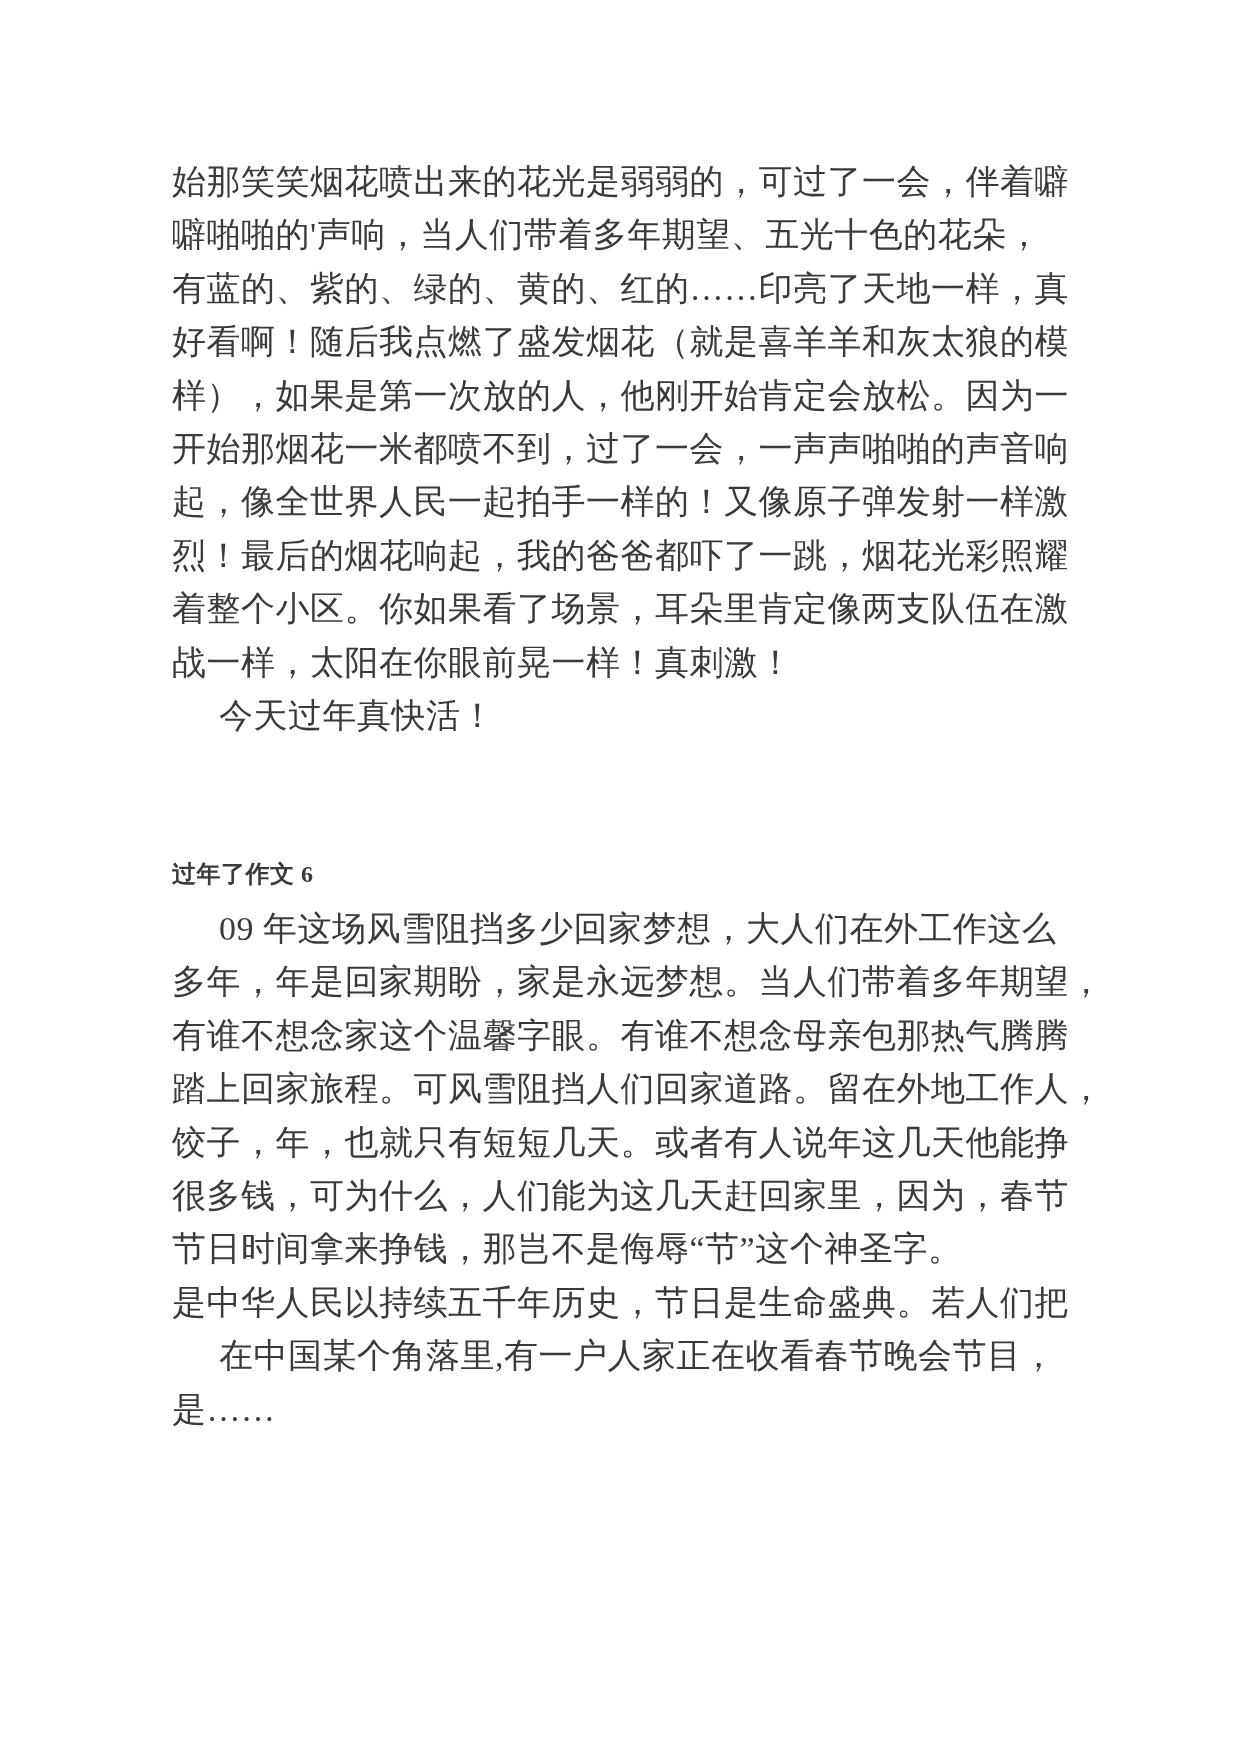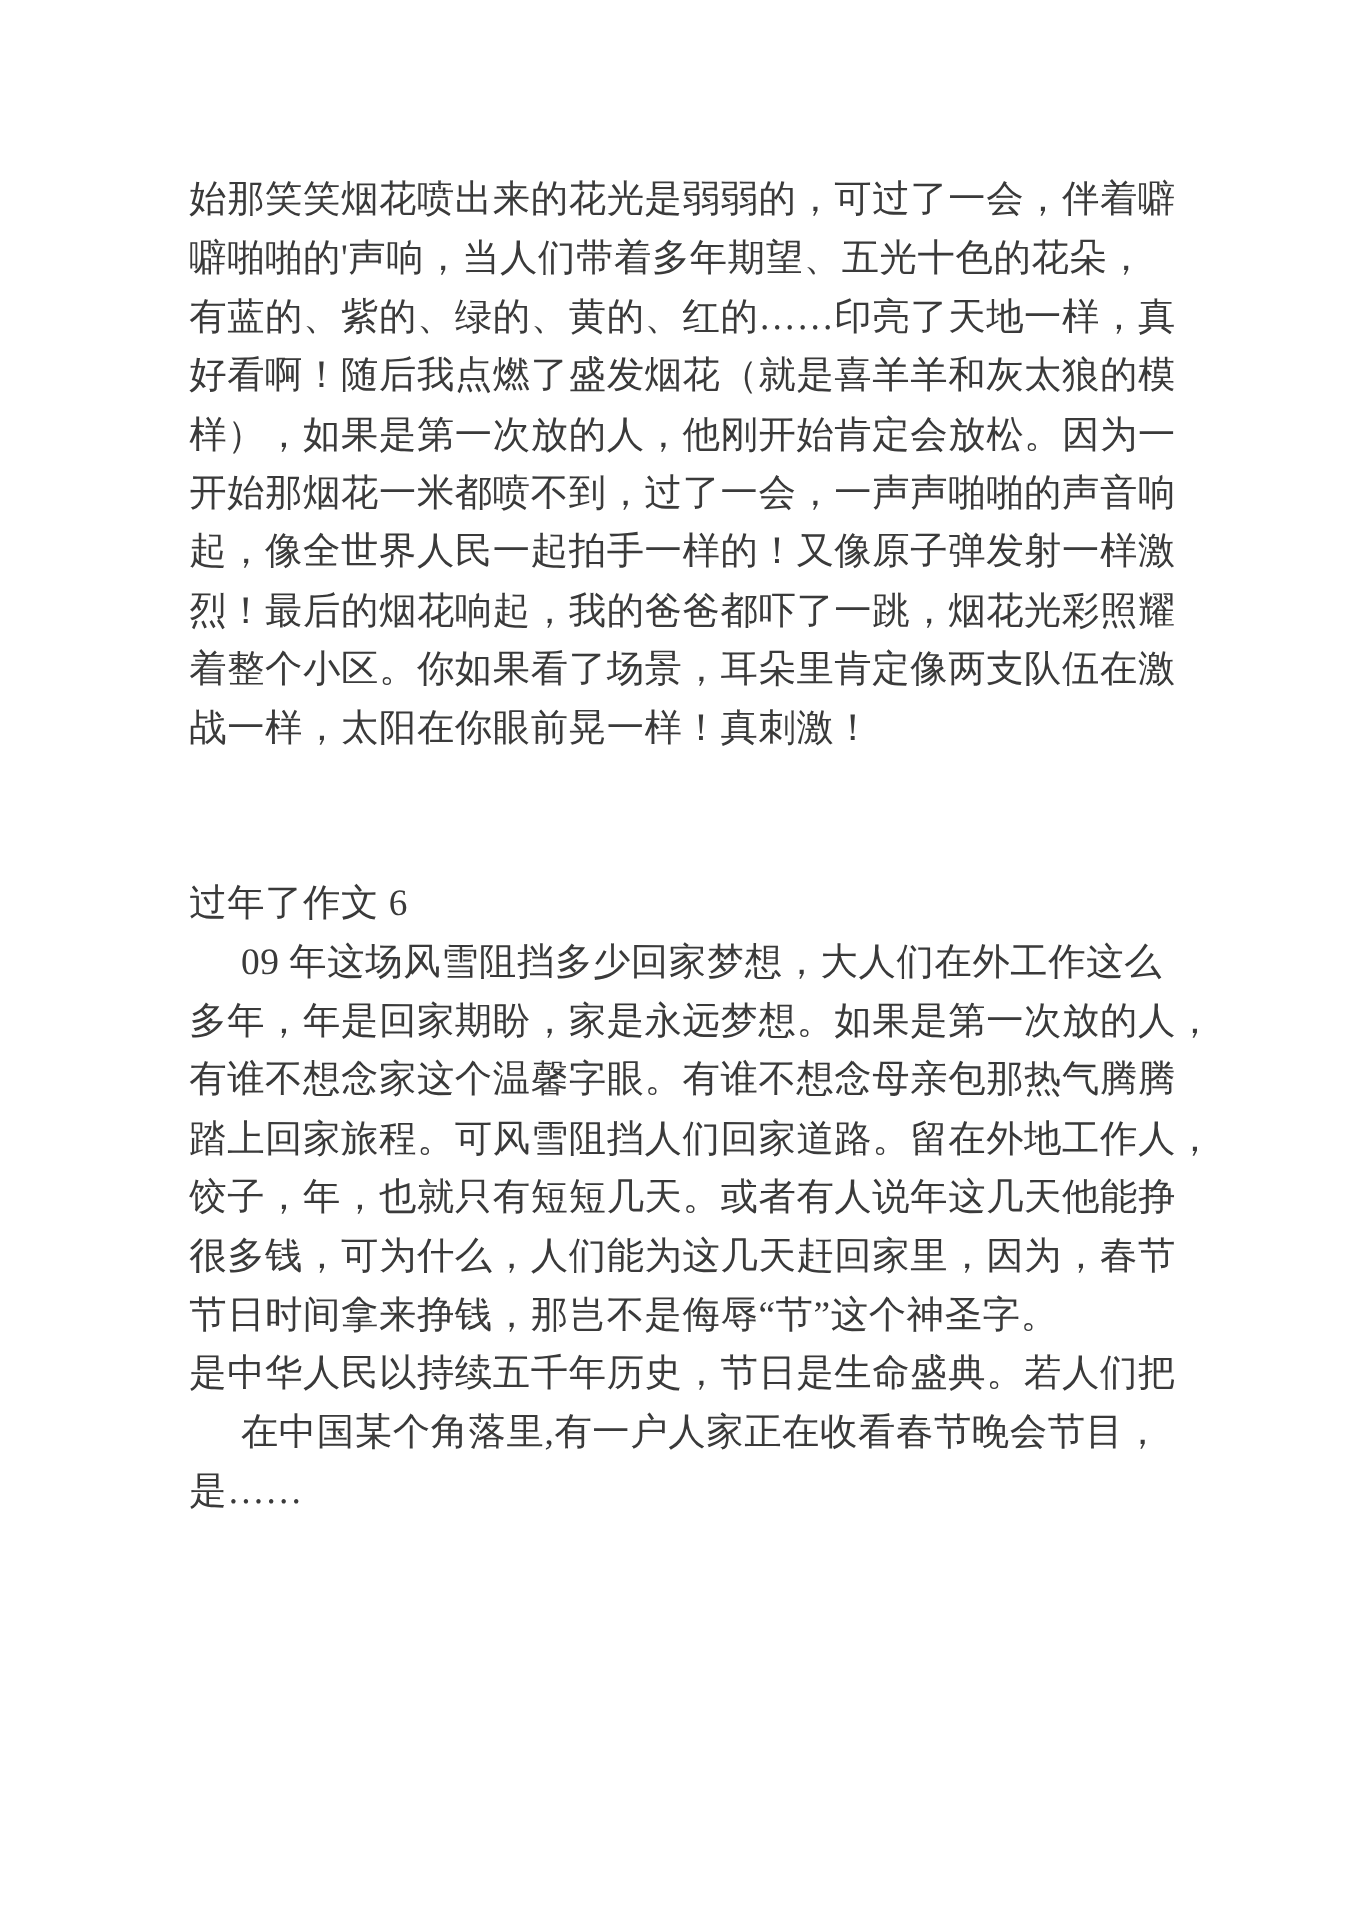--- a/index.html
+++ b/index.html
@@ -26,49 +26,50 @@
     font-size: 34px;
     line-height: 53.4px;
     letter-spacing: 0.5px;
     white-space: pre;
     font-weight: 400;
   }
   .line.indent {
     text-indent: 47px;
   }
   .heading {
-    font-size: 34px;
+    font-size: 24px;
     line-height: 53.4px;
     letter-spacing: 0.5px;
     white-space: pre;
-    font-weight: 400;
+    font-weight: 700;
   }
   .gap {
     height: 106px;
   }
 </style>
 </head>
 <body>
 
 <div class="page" style="background: rgb(255, 255, 255); color: rgb(58, 58, 58);">
   <div class="doc-body" id="doc">
       <div class="line">始那笑笑烟花喷出来的花光是弱弱的，可过了一会，伴着噼</div>
       <div class="line">噼啪啪的'声响，当人们带着多年期望、五光十色的花朵，</div>
       <div class="line">有蓝的、紫的、绿的、黄的、红的……印亮了天地一样，真</div>
       <div class="line">好看啊！随后我点燃了盛发烟花（就是喜羊羊和灰太狼的模</div>
       <div class="line">样），如果是第一次放的人，他刚开始肯定会放松。因为一</div>
       <div class="line">开始那烟花一米都喷不到，过了一会，一声声啪啪的声音响</div>
       <div class="line">起，像全世界人民一起拍手一样的！又像原子弹发射一样激</div>
       <div class="line">烈！最后的烟花响起，我的爸爸都吓了一跳，烟花光彩照耀</div>
       <div class="line">着整个小区。你如果看了场景，耳朵里肯定像两支队伍在激</div>
       <div class="line">战一样，太阳在你眼前晃一样！真刺激！</div>
+      <div class="line indent">今天过年真快活！</div>
       <div class="gap"></div>
       <div class="heading line">过年了作文 6</div>
       <div class="line indent">09 年这场风雪阻挡多少回家梦想，大人们在外工作这么</div>
-      <div class="line">多年，年是回家期盼，家是永远梦想。如果是第一次放的人，</div>
+      <div class="line">多年，年是回家期盼，家是永远梦想。当人们带着多年期望，</div>
       <div class="line">有谁不想念家这个温馨字眼。有谁不想念母亲包那热气腾腾</div>
       <div class="line">踏上回家旅程。可风雪阻挡人们回家道路。留在外地工作人，</div>
       <div class="line">饺子，年，也就只有短短几天。或者有人说年这几天他能挣</div>
       <div class="line">很多钱，可为什么，人们能为这几天赶回家里，因为，春节</div>
       <div class="line">节日时间拿来挣钱，那岂不是侮辱“节”这个神圣字。</div>
       <div class="line">是中华人民以持续五千年历史，节日是生命盛典。若人们把</div>
       <div class="line indent">在中国某个角落里,有一户人家正在收看春节晚会节目，</div>
       <div class="line">是……</div>
     </div>
 </div>

